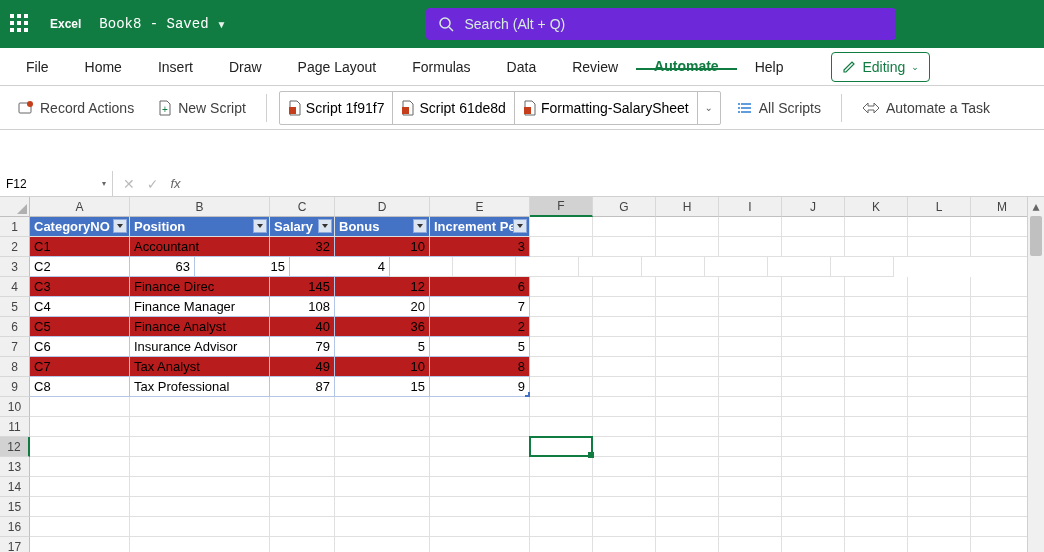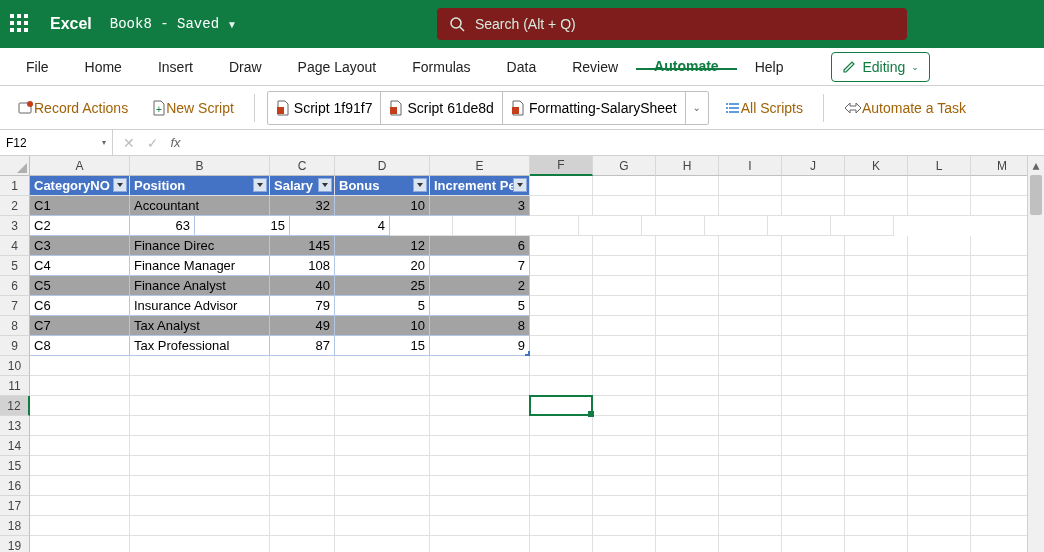--- a/index.html
+++ b/index.html
@@ -24,27 +24,27 @@
 }
 .app-launcher {
   width: 20px; height: 20px;
   display: grid;
   grid-template-columns: repeat(3, 4px);
   grid-template-rows: repeat(3, 4px);
   gap: 3px;
   margin-right: 20px;
 }
 .app-launcher span { background: #fff; }
-.app-name { font-weight: 600; font-size: 16px; margin-right: 18px; }
+.app-name { font-weight: 600; font-size: 12px; margin-right: 18px; }
 .doc-name { font-size: 14px; margin-right: 8px; font-family: Liberation Mono, monospace; }
 .doc-chevron { font-size: 10px; opacity: 0.9; }
 
 .search-wrap {
   margin-left: 200px;
-  background: #7f1d1d;
+  background: #6d28d9;
   border-radius: 4px;
   height: 32px;
   width: 470px;
   display: flex;
   align-items: center;
   padding: 0 12px;
   color: #d7ecdf;
 }
 .search-wrap svg { margin-right: 10px; }
 .search-placeholder { color: #d7ecdf; font-size: 14px; }
@@ -88,23 +88,24 @@
   height: 44px;
   display: flex;
   align-items: center;
   padding: 0 10px;
   gap: 8px;
   border-bottom: 1px solid #d0d0d0;
 }
 .ribbon-btn {
   display: flex;
   align-items: center;
+  gap: 6px;
   padding: 4px 8px;
   cursor: pointer;
-  color: #a16207;
+  color: #404040;
 }
 .ribbon-sep { width: 1px; height: 28px; background: #d0d0d0; margin: 0 4px; }
 .script-group {
   border: 1px solid #c0c0c0;
   border-radius: 2px;
   display: flex;
   align-items: center;
   height: 34px;
 }
 .script-btn {
@@ -128,20 +129,21 @@
 .icon-rec { width:16px; height:16px; }
 .icon-doc { width:14px; height:16px; }
 .icon-script { width:14px; height:16px; }
 
 
 .formula-row {
   height: 26px;
   display: flex;
   align-items: stretch;
   border-bottom: 1px solid #d0d0d0;
+  margin-top: 41px;
 }
 .name-box {
   width: 113px;
   border-right: 1px solid #d0d0d0;
   display: flex;
   align-items: center;
   padding: 0 6px;
   justify-content: space-between;
   font-size: 12px;
 }
@@ -227,21 +229,21 @@
   top: 2px;
   width: 14px;
   height: 14px;
   background: #dbe5f1;
   border: 1px solid #8ea9db;
   display: flex;
   align-items: center;
   justify-content: center;
 }
 .filter-btn svg { display:block; }
-.band-a .cell.tbl { background: #a3a3a3; }
+.band-a .cell.tbl { background: #b91c1c; }
 .band-b .cell.tbl { background: #fff; }
 .tbl { border-right: 1px solid #b4c6e7; border-bottom: 1px solid #b4c6e7; }
 
 
 .active-outline {
   position: absolute;
   border: 2px solid #107c41;
   pointer-events: none;
 }
 .fill-handle {
@@ -531,21 +533,21 @@
           <div class="cell cI"></div>
           <div class="cell cJ"></div>
           <div class="cell cK"></div>
           <div class="cell cL"></div>
           <div class="cell cM"></div>
         </div>
         <div class="row band-a">
           <div class="cell cA tbl">C5</div>
           <div class="cell cB tbl">Finance Analyst</div>
           <div class="cell cC tbl num">40</div>
-          <div class="cell cD tbl num">25</div>
+          <div class="cell cD tbl num">36</div>
           <div class="cell cE tbl num">2</div>
           <div class="cell cF"></div>
           <div class="cell cG"></div>
           <div class="cell cH"></div>
           <div class="cell cI"></div>
           <div class="cell cJ"></div>
           <div class="cell cK"></div>
           <div class="cell cL"></div>
           <div class="cell cM"></div>
         </div>

